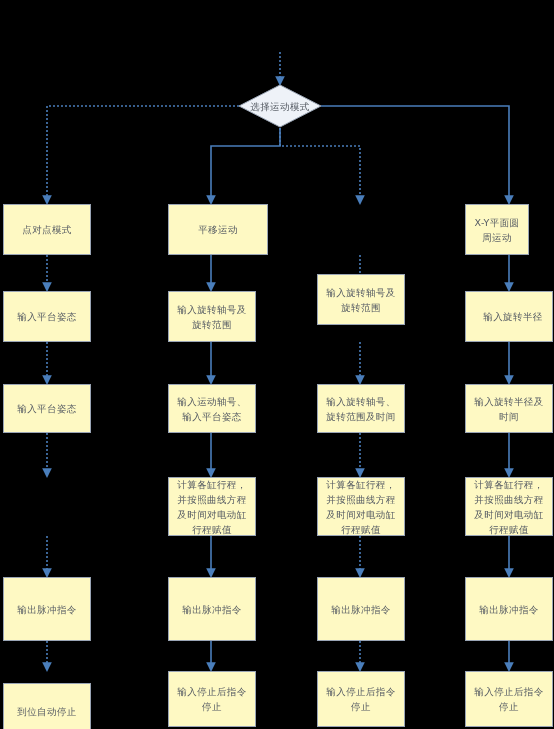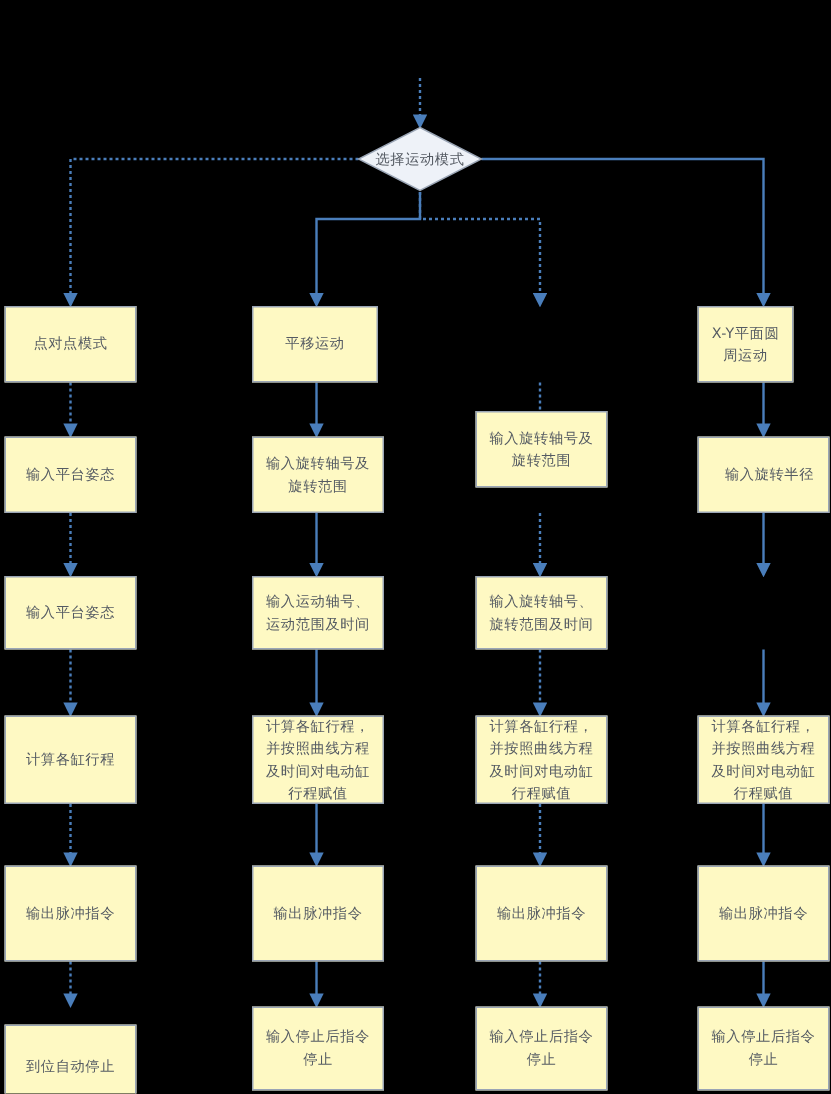--- a/index.html
+++ b/index.html
@@ -132,36 +132,36 @@
   <div class="node diamond" style="left:238px; top:84px; width:84px; height:44px;">
     <svg class="shape-svg" viewBox="0 0 84 44" preserveAspectRatio="none">
       <polygon points="42,1 83,22 42,43 1,22" fill="#eef2f8" stroke="#9aa5b5" stroke-width="1"></polygon>
     </svg>
     <span>选择运动模式</span>
   </div>
 
   <div class="node" style="left:3px; top:204px; width:88px; height:51px;">点对点模式</div>
   <div class="node" style="left:3px; top:291px; width:88px; height:51px;">输入平台姿态</div>
   <div class="node" style="left:3px; top:384px; width:88px; height:49px;">输入平台姿态</div>
-  <div class="node" style="left:3px; top:477px; width:88px; height:59px;">计算各缸行程</div>
   <div class="node" style="left:3px; top:577px; width:88px; height:64px;">输出脉冲指令</div>
   <div class="node" style="left:3px; top:671px; width:88px; height:56px;margin-top:12px;">到位自动停止</div>
 
-  <div class="node" style="left:168px; top:204px; width:84px; height:51px;">平移运动</div>
+  <div class="node" style="left:168px; top:204px; width:100px; height:51px;">平移运动</div>
   <div class="node" style="left:168px; top:291px; width:88px; height:51px;">输入旋转轴号及旋转范围</div>
-  <div class="node" style="left:168px; top:384px; width:88px; height:49px;">输入运动轴号、运动范围及时间</div>
+  <div class="node" style="left:168px; top:384px; width:88px; height:49px;">输入运动轴号、输入平台姿态</div>
   <div class="node" style="left:168px; top:477px; width:88px; height:59px;">计算各缸行程，并按照曲线方程及时间对电动缸行程赋值</div>
   <div class="node" style="left:168px; top:577px; width:88px; height:64px;">输出脉冲指令</div>
   <div class="node" style="left:168px; top:671px; width:88px; height:56px;">输入停止后指令停止</div>
 
   <div class="node" style="left:317px; top:274px; width:88px; height:51px;">输入旋转轴号及旋转范围</div>
   <div class="node" style="left:317px; top:384px; width:88px; height:49px;">输入旋转轴号、旋转范围及时间</div>
   <div class="node" style="left:317px; top:477px; width:88px; height:59px;">计算各缸行程，并按照曲线方程及时间对电动缸行程赋值</div>
   <div class="node" style="left:317px; top:577px; width:88px; height:64px;">输出脉冲指令</div>
   <div class="node" style="left:317px; top:671px; width:88px; height:56px;">输入停止后指令停止</div>
 
   <div class="node" style="left:465px; top:204px; width:64px; height:51px;">X-Y平面圆周运动</div>
   <div class="node" style="left:465px; top:291px; width:88px; height:51px;padding-left:12px;">输入旋转半径</div>
+  <div class="node" style="left:465px; top:384px; width:88px; height:49px;">输入旋转半径及时间</div>
   <div class="node" style="left:465px; top:477px; width:88px; height:59px;">计算各缸行程，并按照曲线方程及时间对电动缸行程赋值</div>
   <div class="node" style="left:465px; top:577px; width:88px; height:64px;">输出脉冲指令</div>
   <div class="node" style="left:465px; top:671px; width:88px; height:56px;">输入停止后指令停止</div>
 
 </div>
 
 </body></html>

